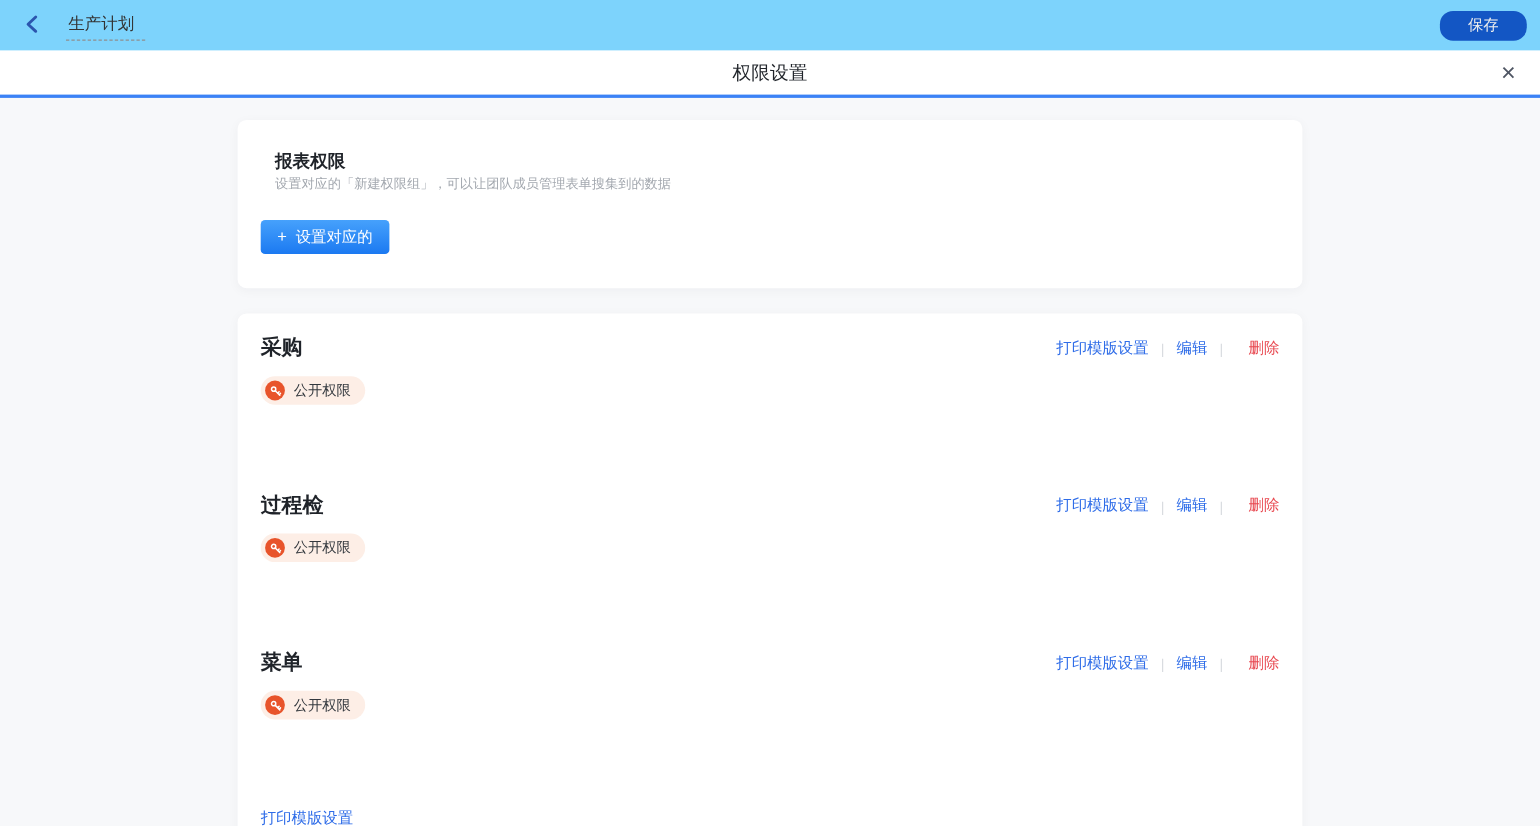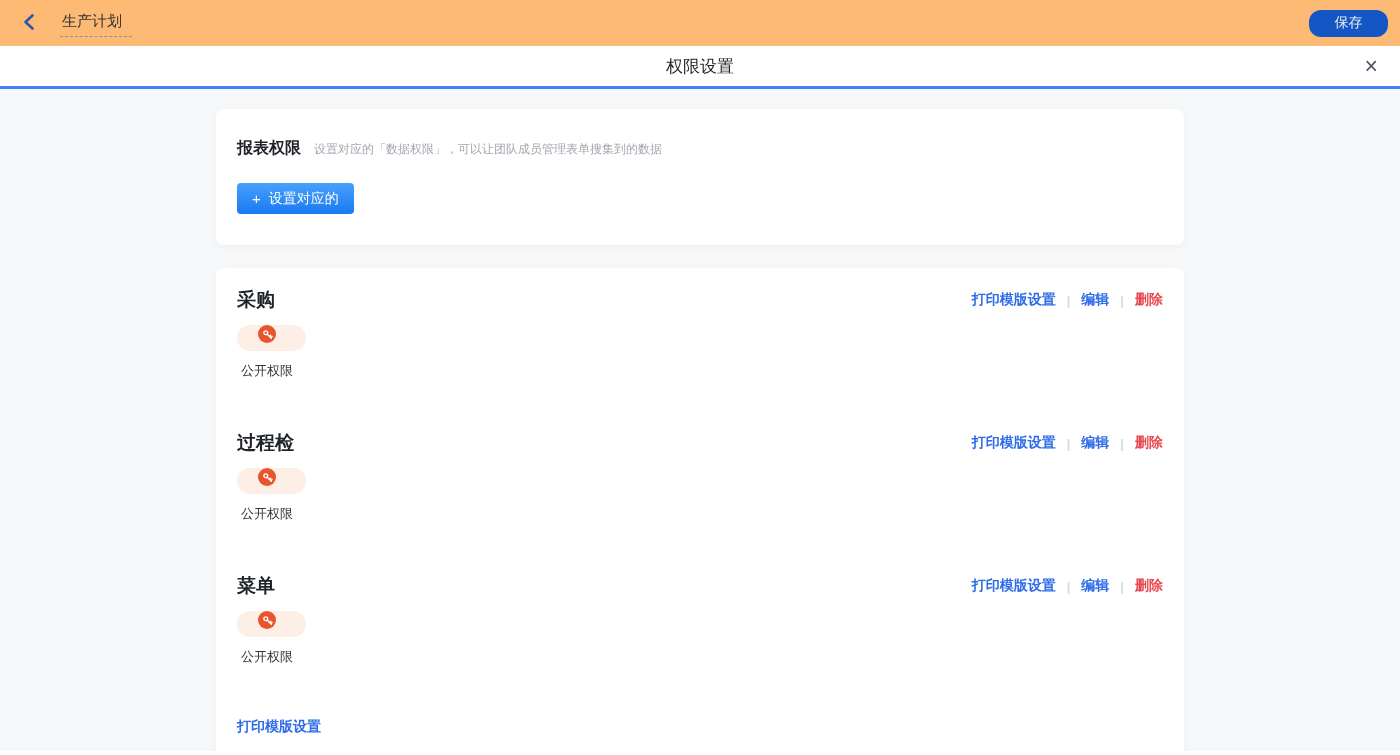--- a/index.html
+++ b/index.html
@@ -6,21 +6,21 @@
   html, body { width: 1400px; height: 755px; overflow: hidden; }
   body {
     font-family: "Liberation Sans", "DejaVu Sans", sans-serif;
     background: #ffffff;
     position: relative;
   }
 
   
   .topbar {
     height: 46px;
-    background: #fdba74;
+    background: #7dd3fc;
     display: flex;
     align-items: center;
   }
   .back-btn {
     margin-left: 18px;
     width: 22px; height: 22px;
     display: flex; align-items: center; justify-content: center;
     background: none; border: none; cursor: pointer;
   }
   .doc-title {
@@ -79,21 +79,21 @@
     overflow: hidden;
   }
   .card {
     width: 968px;
     margin: 0 auto;
     background: #ffffff;
     border-radius: 8px;
     box-shadow: 0 2px 10px rgba(31,35,41,0.04);
   }
   .card-report { padding: 28px 21px 31px; }
-  .title-row { display: flex; align-items: baseline; }
+  .title-row { display: flex; align-items: baseline; flex-direction: column; }
   .section-title {
     font-size: 16px;
     font-weight: 700;
     color: #1f2329;
     line-height: 22px;
   }
   .section-desc {
     font-size: 12px;
     color: #a3a8af;
     margin-left: 13px;
@@ -136,36 +136,34 @@
   }
   .group-desc {
     font-size: 12px;
     color: #a3a8af;
     margin-left: 14px;
   }
   .group-actions {
     display: flex;
     align-items: center;
     font-size: 14px;
-    font-weight: bold;
   }
   .action { color: #2e6ce8; cursor: pointer; text-decoration: none; }
-  .action.danger { color: #e8474f; }
+  .action.danger { color: #e8474f; margin-left: 12px; }
   .sep { color: #d8dbe0; margin: 0 11px; font-size: 13px; }
 
   .tag {
     margin-top: 14px;
     display: inline-flex;
     align-items: center;
     height: 26px;
     background: #fdeee6;
     border-radius: 13px;
     padding: 0 13px 0 4px;
-    gap: 19px;
-    flex-direction: column;
+    gap: 8px;
   }
   .tag-icon {
     width: 18px; height: 18px;
     border-radius: 50%;
     background: #e8542b;
     display: flex; align-items: center; justify-content: center;
     flex: none;
   }
   .tag-label { font-size: 13px; color: #33383e; }
 </style>
@@ -187,21 +185,21 @@
 <div class="modal-header">
   <span class="modal-title">权限设置</span>
   <button class="close-btn">×</button>
 </div>
 
 <div class="content">
 
   <div class="card card-report">
     <div class="title-row">
       <span class="section-title">报表权限</span>
-      <span class="section-desc">设置对应的「数据权限」，可以让团队成员管理表单搜集到的数据</span>
+      <span class="section-desc">设置对应的「新建权限组」，可以让团队成员管理表单搜集到的数据</span>
     </div>
     <button class="primary-btn">
       <span class="plus-glyph">+</span>
       <span>设置对应的</span>
     </button>
   </div>
 
   <div class="card card-groups">
   <div class="group">
     <div class="group-row">

